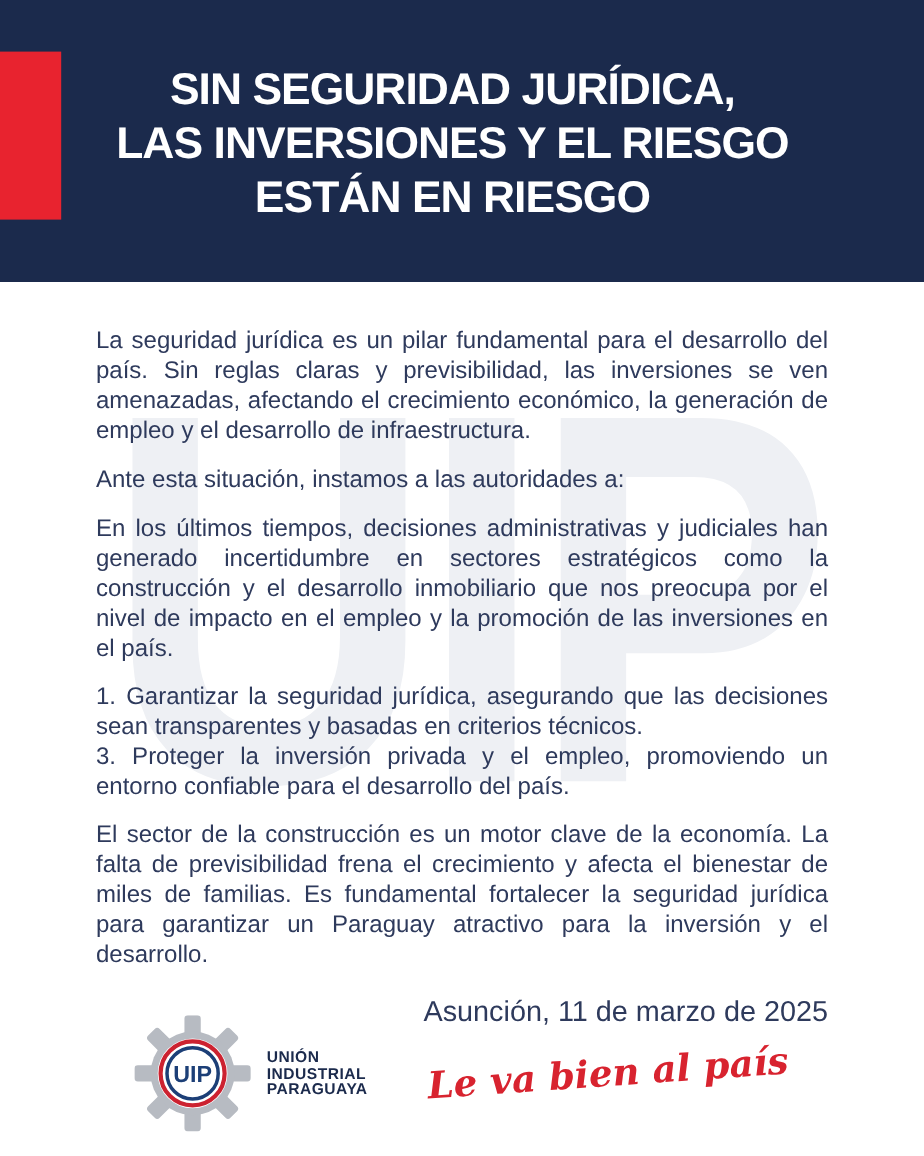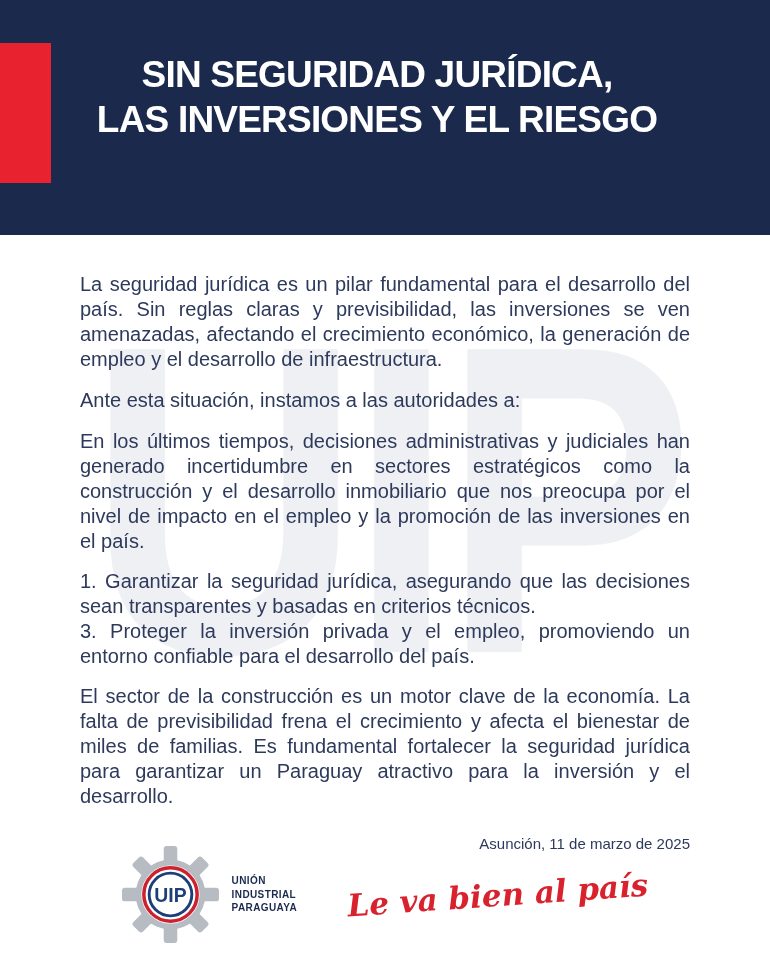--- a/index.html
+++ b/index.html
@@ -57,41 +57,41 @@
     font-size:20px;
     line-height:25px;
     text-align:justify;
   }
   .doc-body p { margin:16px 0 15px 0; }
   .demands p { margin:0; }
   .closing { margin-top:15px !important; }
   .dateline {
     margin-top:22px;
     text-align:right;
-    font-size:15px;
+    font-size:24px;
   }
   
   .footer {
     position:absolute;
     left:0; right:0; top:846px;
     z-index:1;
     display:flex;
     justify-content:center;
     align-items:center;
     gap:28px;
   }
   .brand {
     display:flex;
     align-items:center;
     gap:13px;
   }
   .org-name {
     color:#1b2a4c;
     font-weight:700;
-    font-size:10px;
+    font-size:13px;
     line-height:13.5px;
     letter-spacing:0.4px;
   }
   .tagline { text-align:center; padding-left:22px; }
   .tagline-top {
     color:#1b2a4c;
     font-weight:700;
     font-size:11.5px;
     letter-spacing:0.3px;
     margin-bottom:3px;
@@ -108,20 +108,21 @@
 </head>
 <body>
 
 <div class="page">
 
   <div class="header">
     <div class="red-bar"></div>
     <div class="title">
       <div>SIN SEGURIDAD JURÍDICA,</div>
       <div>LAS INVERSIONES Y EL RIESGO</div>
+      <div>ESTÁN EN RIESGO</div>
     </div>
   </div>
 
   <div class="watermark">UIP</div>
 
   <div class="doc-body">
     <p>La seguridad jurídica es un pilar fundamental para el desarrollo del país. Sin reglas claras y previsibilidad, las inversiones se ven amenazadas, afectando el crecimiento económico, la generación de empleo y el desarrollo de infraestructura.</p>
     <p>Ante esta situación, instamos a las autoridades a:</p>
     <p>En los últimos tiempos, decisiones administrativas y judiciales han generado incertidumbre en sectores estratégicos como la construcción y el desarrollo inmobiliario que nos preocupa por el nivel de impacto en el empleo y la promoción de las inversiones en el país.</p>
     <div class="demands">

